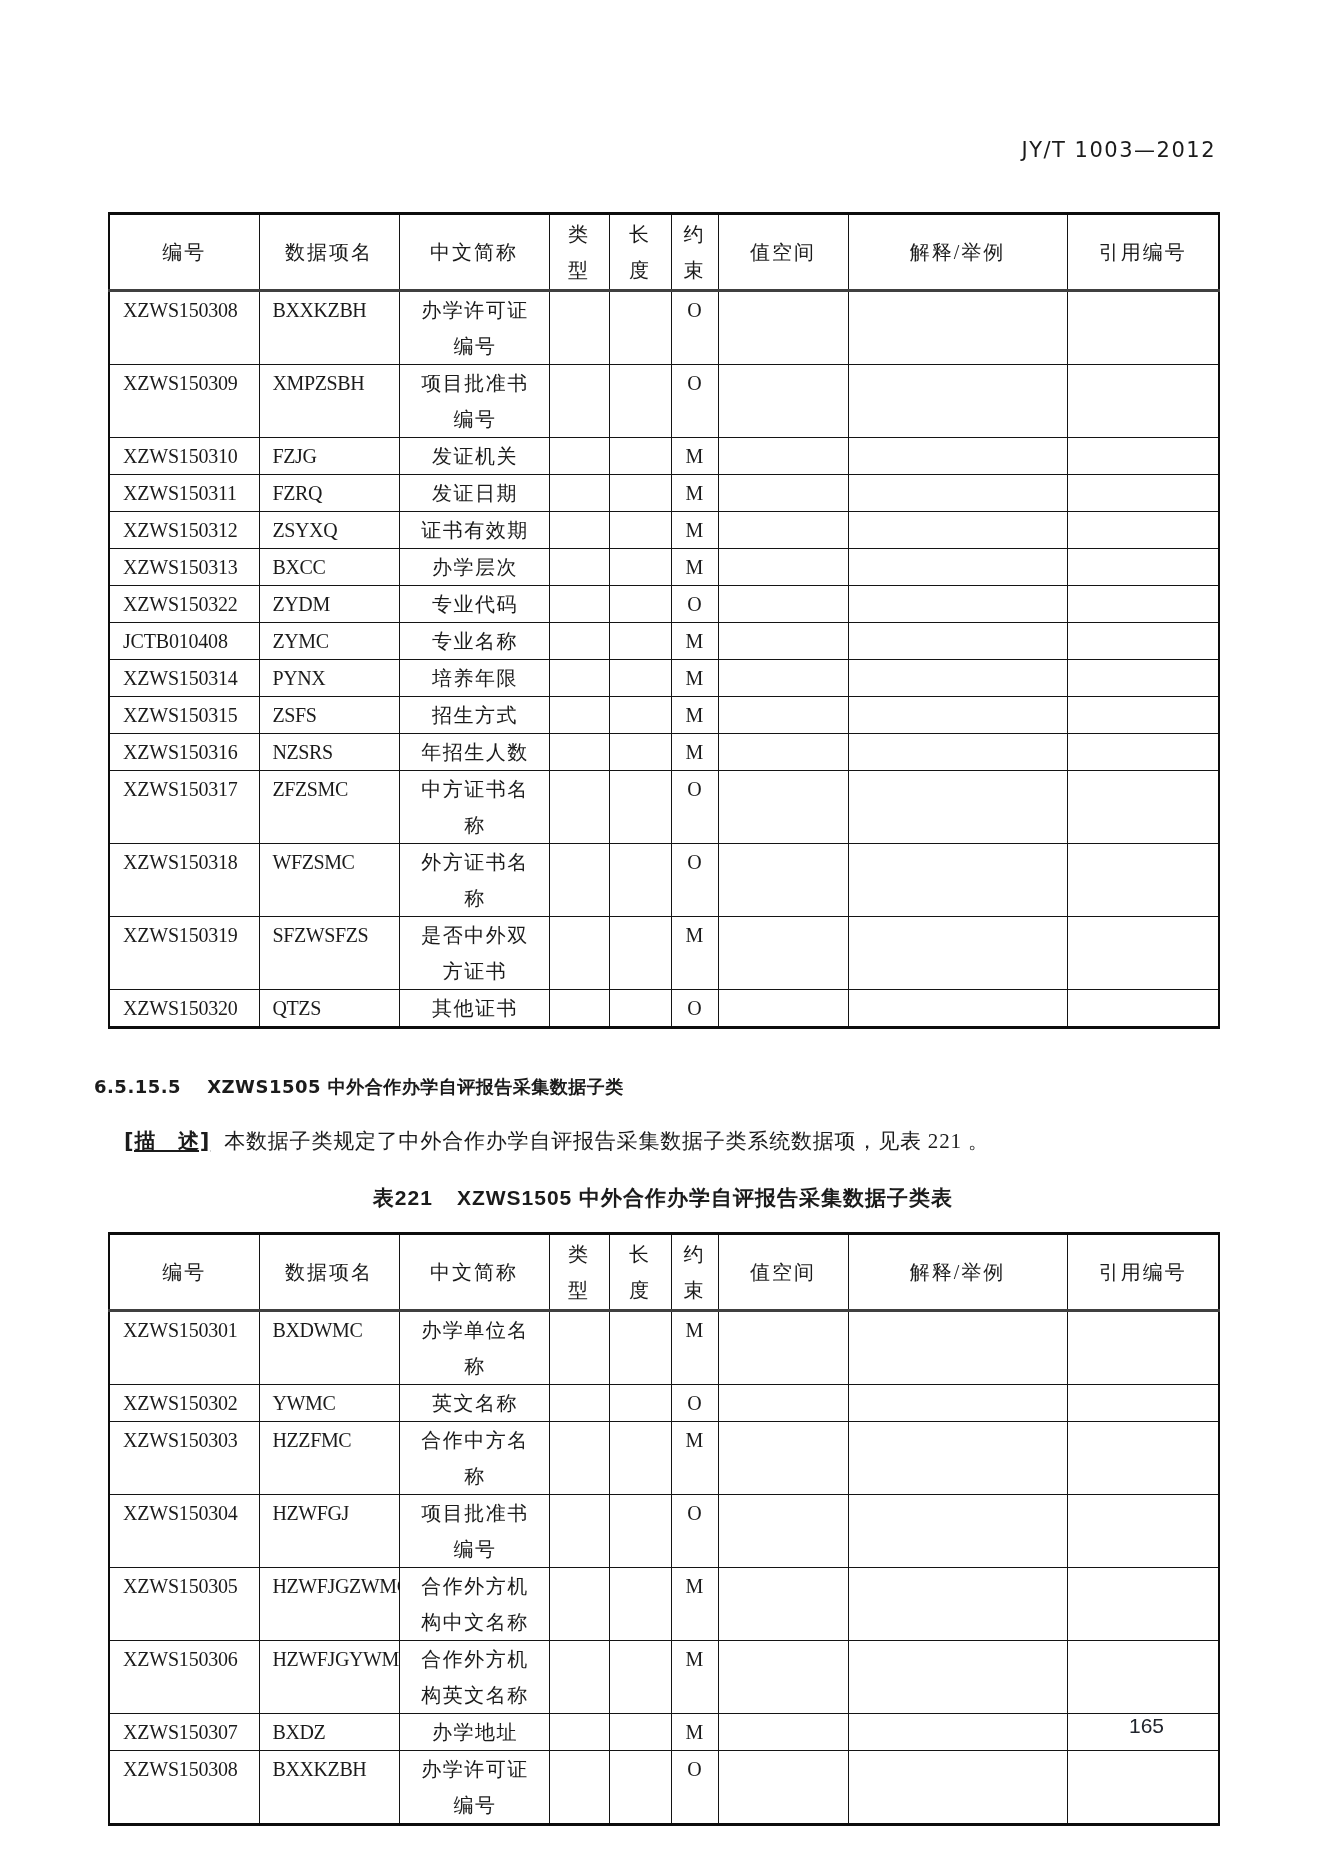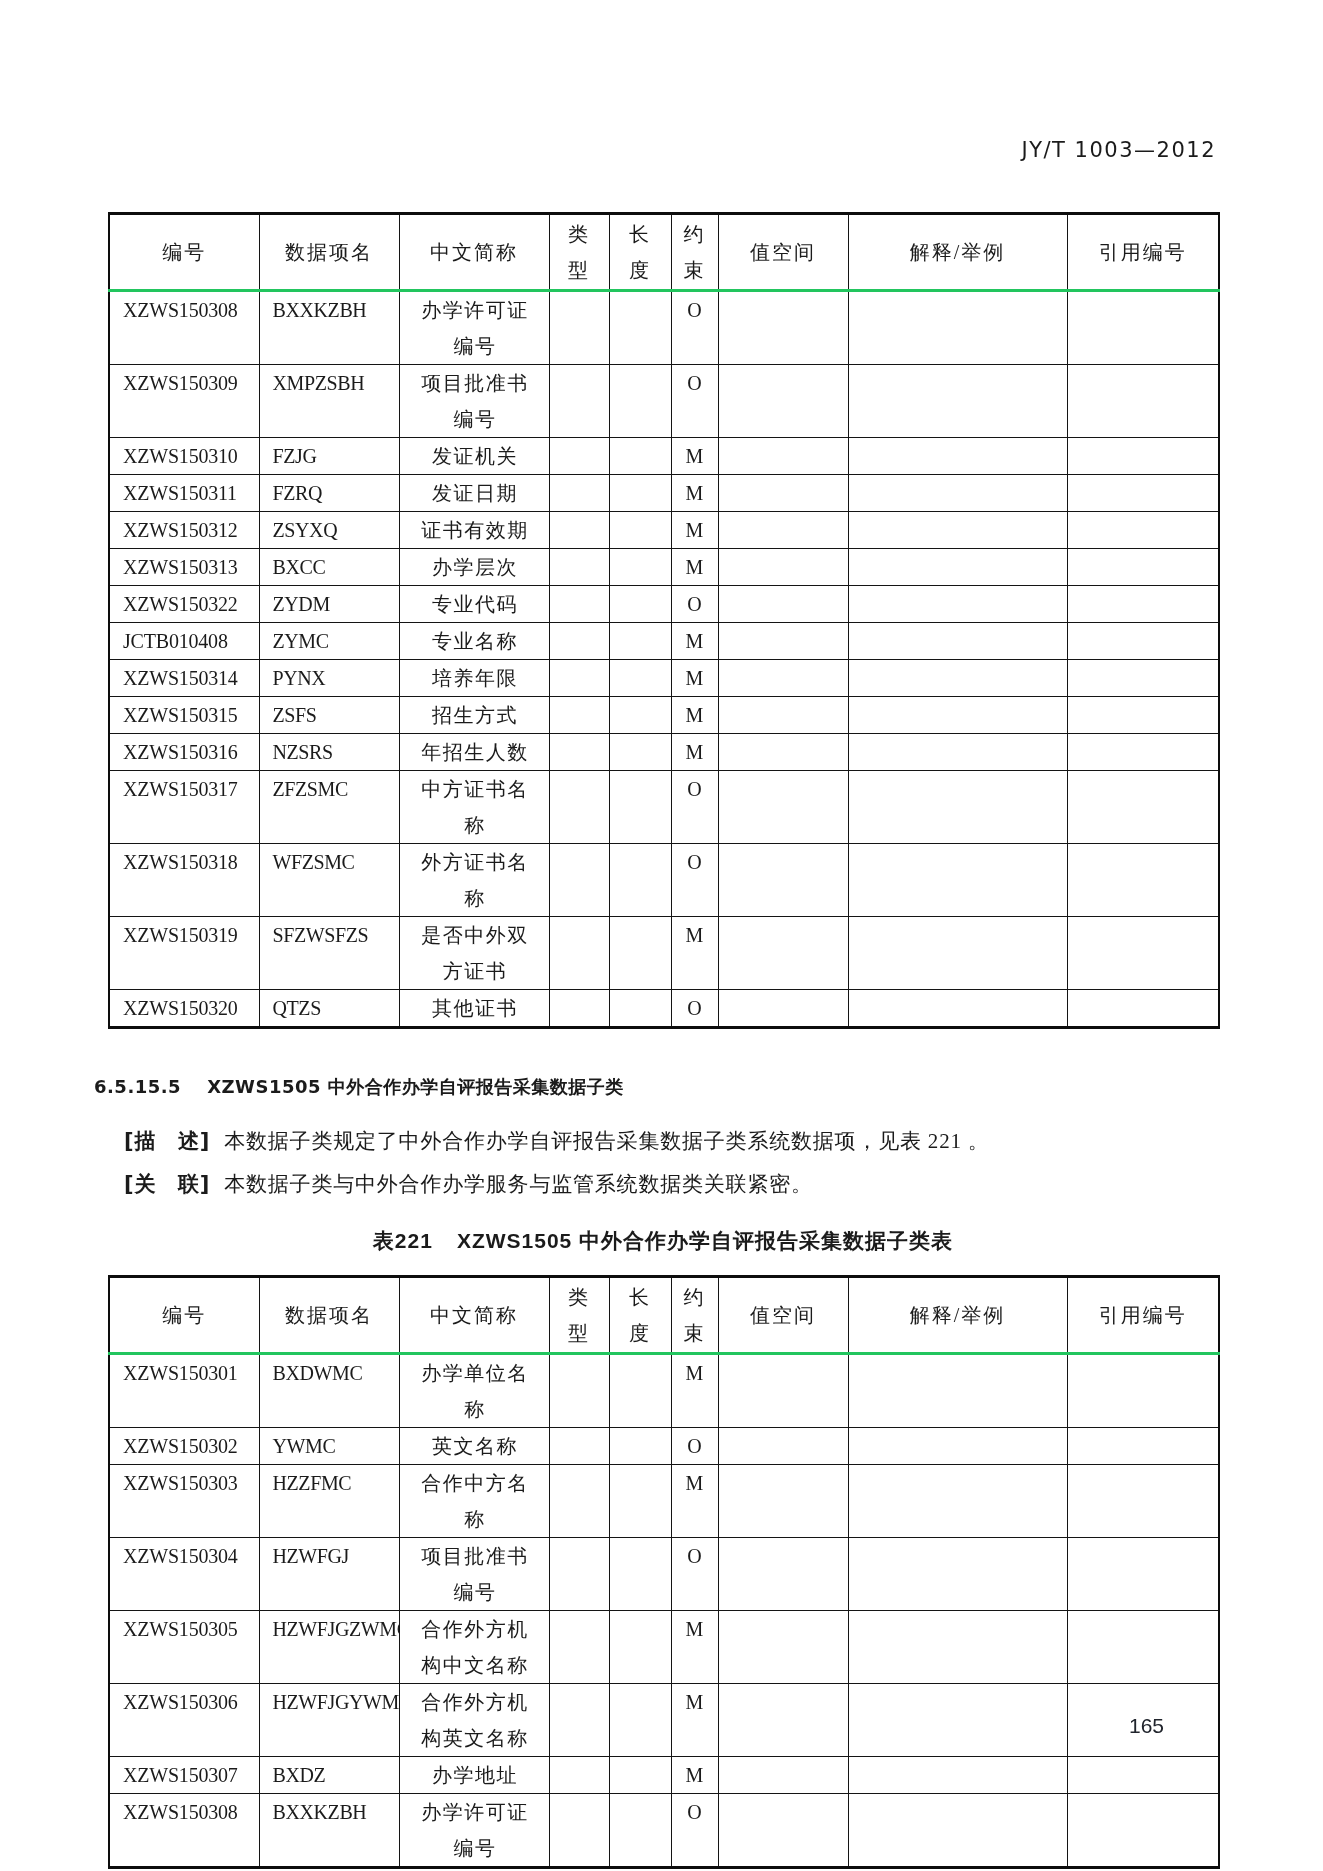--- a/index.html
+++ b/index.html
@@ -31,21 +31,21 @@
     border-bottom-width: 3.5px;
   }
   table.std-table th, table.std-table td {
     border: 1.6px solid #141414;
     vertical-align: top;
     line-height: 36px;
     font-size: 20px;
     color: #1b1b1b;
     overflow: hidden;
   }
-  table.std-table thead tr { border-bottom: 3px solid #22c55e; }
+  table.std-table thead tr { border-bottom: 3px solid #404040; }
   table.std-table th {
     font-weight: normal;
     text-align: center;
     vertical-align: middle;
     white-space: pre-line;
     letter-spacing: 2px;
     padding: 1px 0;
   }
   td.c-id   { text-align: left; padding-left: 13px; font-size: 19px; letter-spacing: -0.2px; }
   td.c-item { text-align: left; padding-left: 13px; font-size: 18px; letter-spacing: -0.4px; }
@@ -66,20 +66,21 @@
     margin-top: 10px;
     font-size: 21px;
     line-height: 33px;
     letter-spacing: 0.8px;
   }
   .para:first-of-type { margin-top: 26px; }
   .para-label {
     font-family: "DejaVu Sans", "Liberation Sans", sans-serif;
     font-weight: bold;
     margin-right: 14px;
+    text-decoration: underline;
   }
   .table-caption {
     margin-top: 26px;
     margin-bottom: 20px;
     text-align: center;
     font-family: Liberation Sans, sans-serif;
     font-weight: bold;
     font-size: 21px;
     letter-spacing: 1px;
   }
@@ -298,23 +299,20 @@
       </tbody>
   </table>
 
   <div class="section-heading">
     <span class="sec-no">6.5.15.5</span><span>XZWS1505 中外合作办学自评报告采集数据子类</span>
   </div>
 
   <p class="para">
     <span class="para-label">[描　述]</span><span>本数据子类规定了中外合作办学自评报告采集数据子类系统数据项，见表 221 。</span>
   </p>
-  <p class="para">
-    <span class="para-label">[关　联]</span><span>本数据子类与中外合作办学服务与监管系统数据类关联紧密。</span>
-  </p>
 
   <div class="table-caption">
     <span class="cap-no">表221</span><span>XZWS1505 中外合作办学自评报告采集数据子类表</span>
   </div>
 
   <table class="std-table" id="table-221">
     <colgroup>
       <col style="width:150px">
         <col style="width:140px">
         <col style="width:150px">

